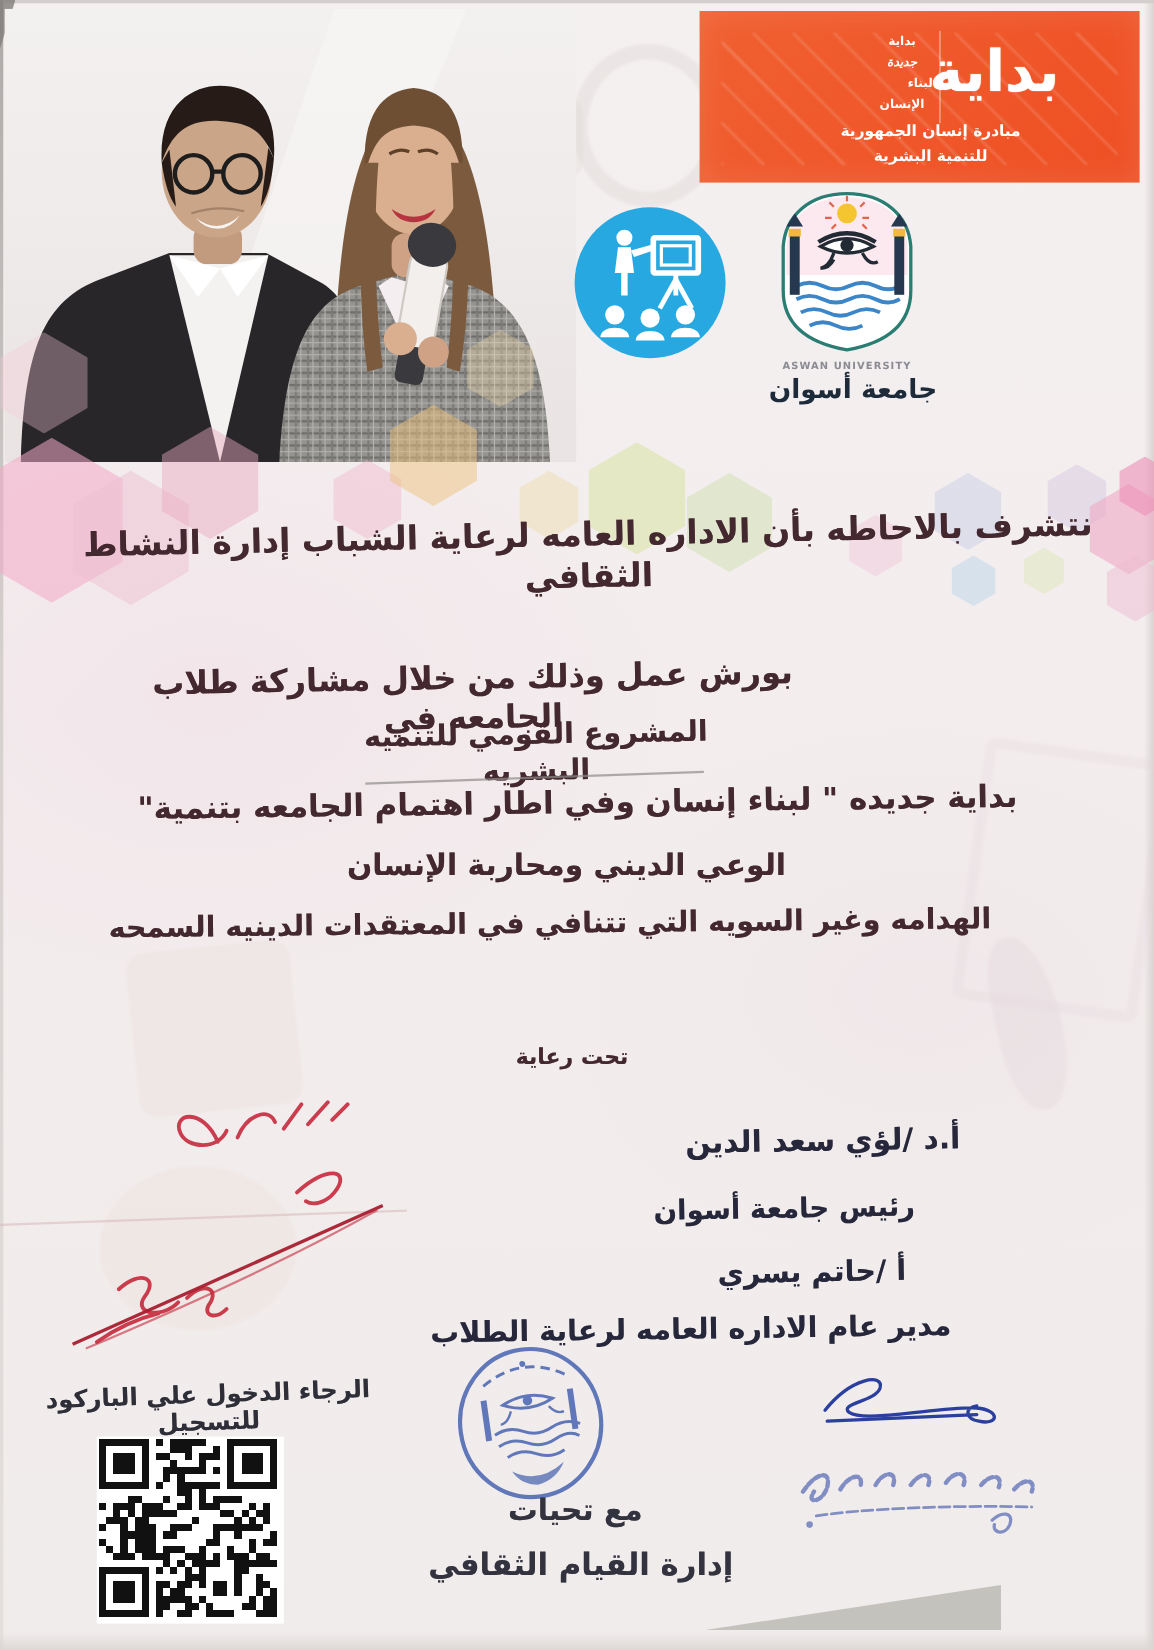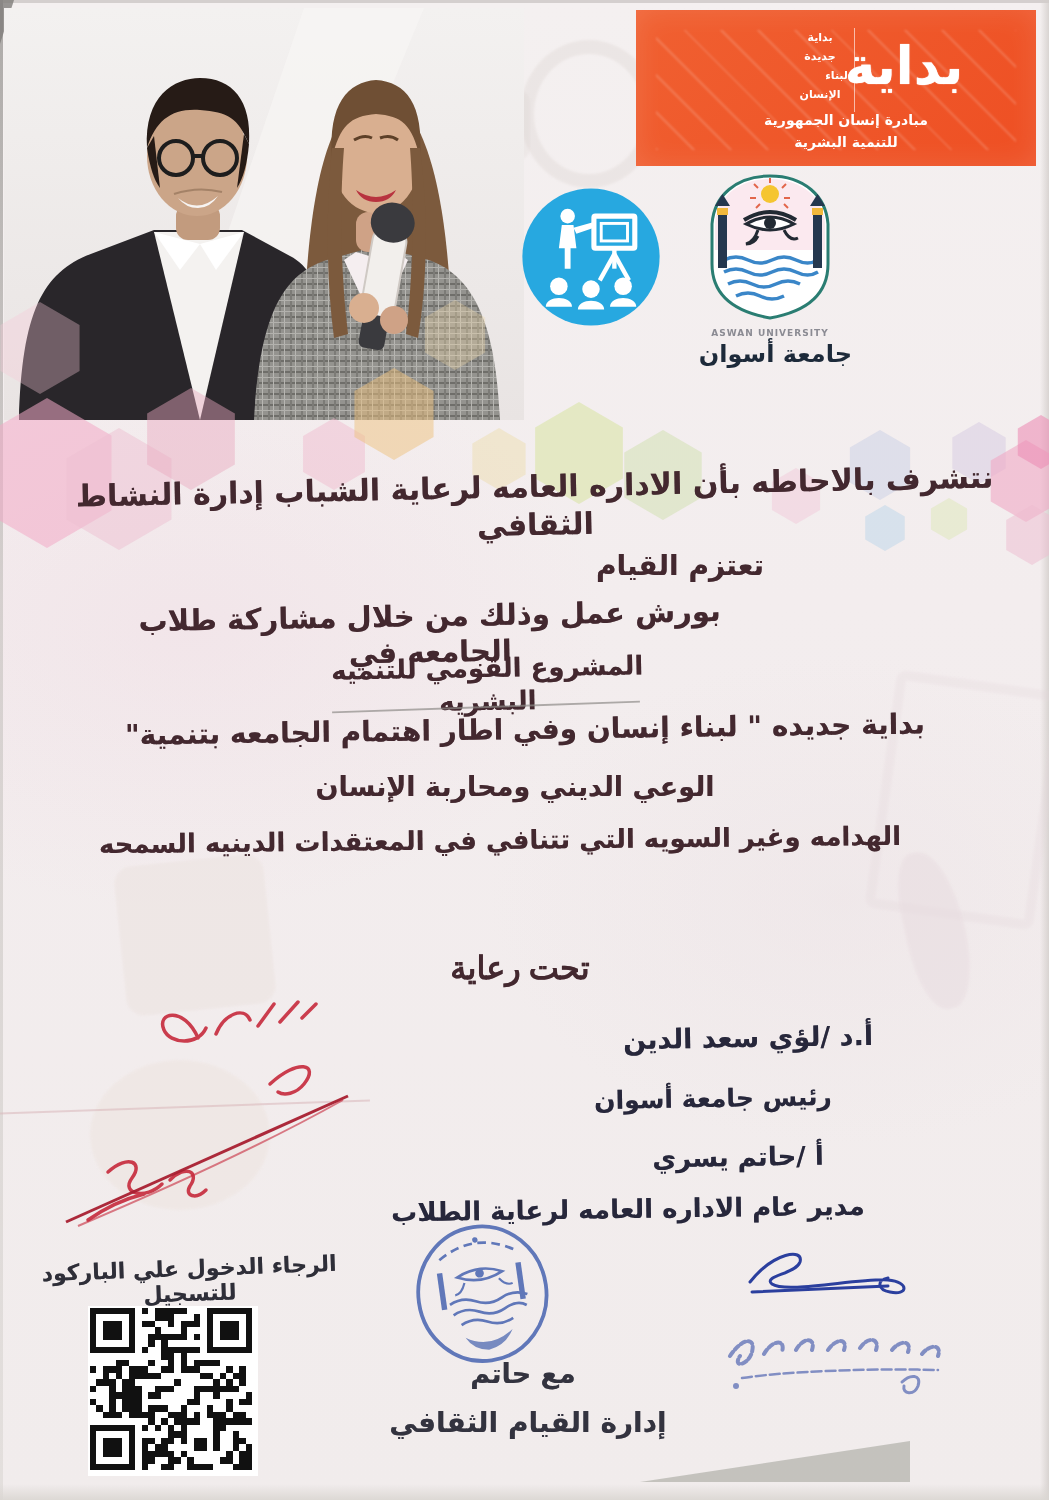--- a/index.html
+++ b/index.html
@@ -102,21 +102,21 @@
         <circle cx="390" cy="312" r="14" fill="#cfa286"></circle>
       </g>
     </svg>
   </div>
 
   <div class="abs" style="left:636px;top:10px;width:400px;height:156px;background:linear-gradient(135deg,#f06031,#ee4f23);box-shadow:inset 0 0 30px rgba(255,255,255,.12);">
     <div class="abs soft" style="left:20px;top:20px;width:360px;height:120px;opacity:.18;background:repeating-linear-gradient(45deg,#ffffff 0 2px,rgba(0,0,0,0) 2px 26px);"></div>
     <div class="abs ar" style="left:208px;top:14px;width:120px;height:84px;color:#ffffff;font-weight:700;font-size:52px;text-align:center;line-height:84px;text-shadow:0 0 1px #fff;">بداية</div>
     <div class="abs" style="left:156px;top:18px;width:56px;height:84px;border-right:1px solid rgba(255,255,255,.6);padding-right:6px;">
       <div class="ar" style="color:#fff;font-size:11px;font-weight:700;line-height:19px;text-align:center;">بداية</div>
-      <div class="ar" style="color:#fff;font-size:11px;font-weight:700;line-height:19px;text-align:center;">جديدة</div>
+      <div class="ar" style="color:#fff;font-size:11px;font-weight:700;line-height:19px;text-align:center;font-style:italic;">جديدة</div>
       <div class="ar" style="color:#fff;font-size:11px;font-weight:700;line-height:19px;text-align:right;">لبناء</div>
       <div class="ar" style="color:#fff;font-size:11px;font-weight:700;line-height:19px;text-align:center;">الإنسان</div>
     </div>
     <div class="abs ar" style="left:90px;top:102px;width:240px;color:#fff;font-size:14px;font-weight:700;text-align:center;">مبادرة إنسان الجمهورية</div>
     <div class="abs ar" style="left:90px;top:124px;width:240px;color:#fff;font-size:14px;font-weight:700;text-align:center;">للتنمية البشرية</div>
   </div>
 
   <div class="abs" style="left:518px;top:184px;width:146px;height:146px;">
     <svg width="146" height="146" viewBox="0 0 100 100">
       <circle cx="50" cy="50" r="47" fill="#27a8e0"></circle>
@@ -195,28 +195,27 @@
     <div class="hex" style="left:845px;top:430px;width:70px;height:70px;background:#c9cfe6;opacity:.5;"></div>
     <div class="hex" style="left:862px;top:505px;width:46px;height:46px;background:#bcd6ea;opacity:.5;"></div>
     <div class="hex" style="left:928px;top:498px;width:42px;height:42px;background:#dde8b8;opacity:.5;"></div>
     <div class="hex" style="left:948px;top:422px;width:62px;height:62px;background:#d6c9e2;opacity:.5;"></div>
     <div class="hex" style="left:985px;top:440px;width:82px;height:82px;background:#f0a8c4;opacity:.6;"></div>
     <div class="hex" style="left:1002px;top:505px;width:60px;height:60px;background:#eebbd0;opacity:.5;"></div>
     <div class="hex" style="left:1014px;top:415px;width:54px;height:54px;background:#ec8fb6;opacity:.6;"></div>
   </div>
 
   <div class="bodyline ar" style="left:60px;top:468px;width:950px;font-size:30px;transform:rotate(-1.2deg);">نتشرف بالاحاطه بأن الاداره العامه لرعاية الشباب إدارة النشاط الثقافي</div>
-  <div class="bodyline ar" style="left:555px;top:548px;width:250px;font-size:28px;">تعتزم  القيام</div>
   <div class="bodyline ar" style="left:90px;top:598px;width:680px;font-size:29px;transform:rotate(-1deg);">بورش عمل وذلك من خلال مشاركة طلاب الجامعه في</div>
   <div class="bodyline ar" style="left:315px;top:652px;width:345px;font-size:26px;transform:rotate(-1deg);">المشروع القومي للتنميه البشريه</div>
   <div class="edge" style="left:332px;top:706px;width:308px;height:2px;background:#8f8b89;opacity:.7;transform:rotate(-2deg);"></div>
   <div class="bodyline ar" style="left:45px;top:712px;width:960px;font-size:28px;transform:rotate(-0.8deg);">بداية جديده " لبناء إنسان وفي اطار اهتمام الجامعه بتنمية"</div>
   <div class="bodyline ar" style="left:315px;top:770px;width:400px;font-size:27px;">الوعي الديني ومحاربة الإنسان</div>
   <div class="bodyline ar" style="left:75px;top:824px;width:850px;font-size:26px;transform:rotate(-0.6deg);">الهدامه وغير السويه التي تتنافي في المعتقدات الدينيه السمحه</div>
-  <div class="bodyline ar" style="left:415px;top:948px;width:210px;font-size:32px;font-family:Liberation Serif, serif;">تحت رعاية</div>
+  <div class="bodyline ar" style="left:415px;top:948px;width:210px;font-size:20px;">تحت رعاية</div>
 
   <div class="nameline ar" style="left:598px;top:1022px;width:300px;font-size:27px;transform:rotate(-1deg);">أ.د /لؤي سعد الدين</div>
   <div class="nameline ar" style="left:588px;top:1084px;width:250px;font-size:25px;transform:rotate(-1deg);">رئيس جامعة أسوان</div>
   <div class="nameline ar" style="left:618px;top:1142px;width:240px;font-size:26px;transform:rotate(-1deg);">أ /حاتم يسري</div>
   <div class="nameline ar" style="left:378px;top:1194px;width:500px;font-size:26px;transform:rotate(-0.8deg);">مدير عام الاداره العامه لرعاية الطلاب</div>
 
   <div class="abs" style="left:48px;top:992px;width:310px;height:245px;">
     <svg width="310" height="245" viewBox="0 0 310 245">
       <g fill="none" stroke="#c62a3c" stroke-width="3.5" stroke-linecap="round" opacity=".9">
         <path d="M150,46 C136,14 108,20 116,38 C122,52 150,54 158,36"></path>
@@ -470,21 +469,21 @@
         <path d="M34,72 Q46,66 58,72 T82,72 T106,72" stroke-width="2.5"></path>
         <path d="M36,82 Q48,76 60,82 T84,82 T104,82" stroke-width="2.5"></path>
         <path d="M42,92 Q54,86 66,92 T90,92" stroke-width="2.5"></path>
         <rect x="26" y="42" width="5" height="34" fill="#4d68b2" stroke="none"></rect>
         <rect x="99" y="42" width="5" height="34" fill="#4d68b2" stroke="none"></rect>
         <path d="M44,104 Q65,118 88,102 Q80,116 64,118 Q50,116 44,104 Z" fill="#4d68b2" stroke="none" opacity=".85"></path>
       </g>
     </svg>
   </div>
 
-  <div class="abs ar" style="left:438px;top:1358px;width:170px;font-size:27px;font-weight:700;color:#33333f;text-align:center;text-shadow:0 0 .4px rgba(51,51,63,.5);">مع حاتم</div>
+  <div class="abs ar" style="left:438px;top:1358px;width:170px;font-size:27px;font-weight:700;color:#33333f;text-align:center;text-shadow:0 0 .4px rgba(51,51,63,.5);">مع تحيات</div>
   <div class="abs ar" style="left:388px;top:1406px;width:280px;font-size:28px;font-weight:700;color:#33333f;text-align:center;text-shadow:0 0 .4px rgba(51,51,63,.5);">إدارة القيام الثقافي</div>
 
   <div class="abs" style="left:738px;top:1244px;width:190px;height:66px;">
     <svg width="190" height="66" viewBox="0 0 190 66">
       <g fill="none" stroke="#2b3f9e" stroke-width="3" stroke-linecap="round">
         <path d="M12,38 C36,8 66,4 62,18 C58,30 24,32 34,40 C48,50 120,34 150,36 C172,38 170,52 152,48 C140,46 138,36 150,34"></path>
         <path d="M14,48 L150,42"></path>
       </g>
     </svg>
   </div>

